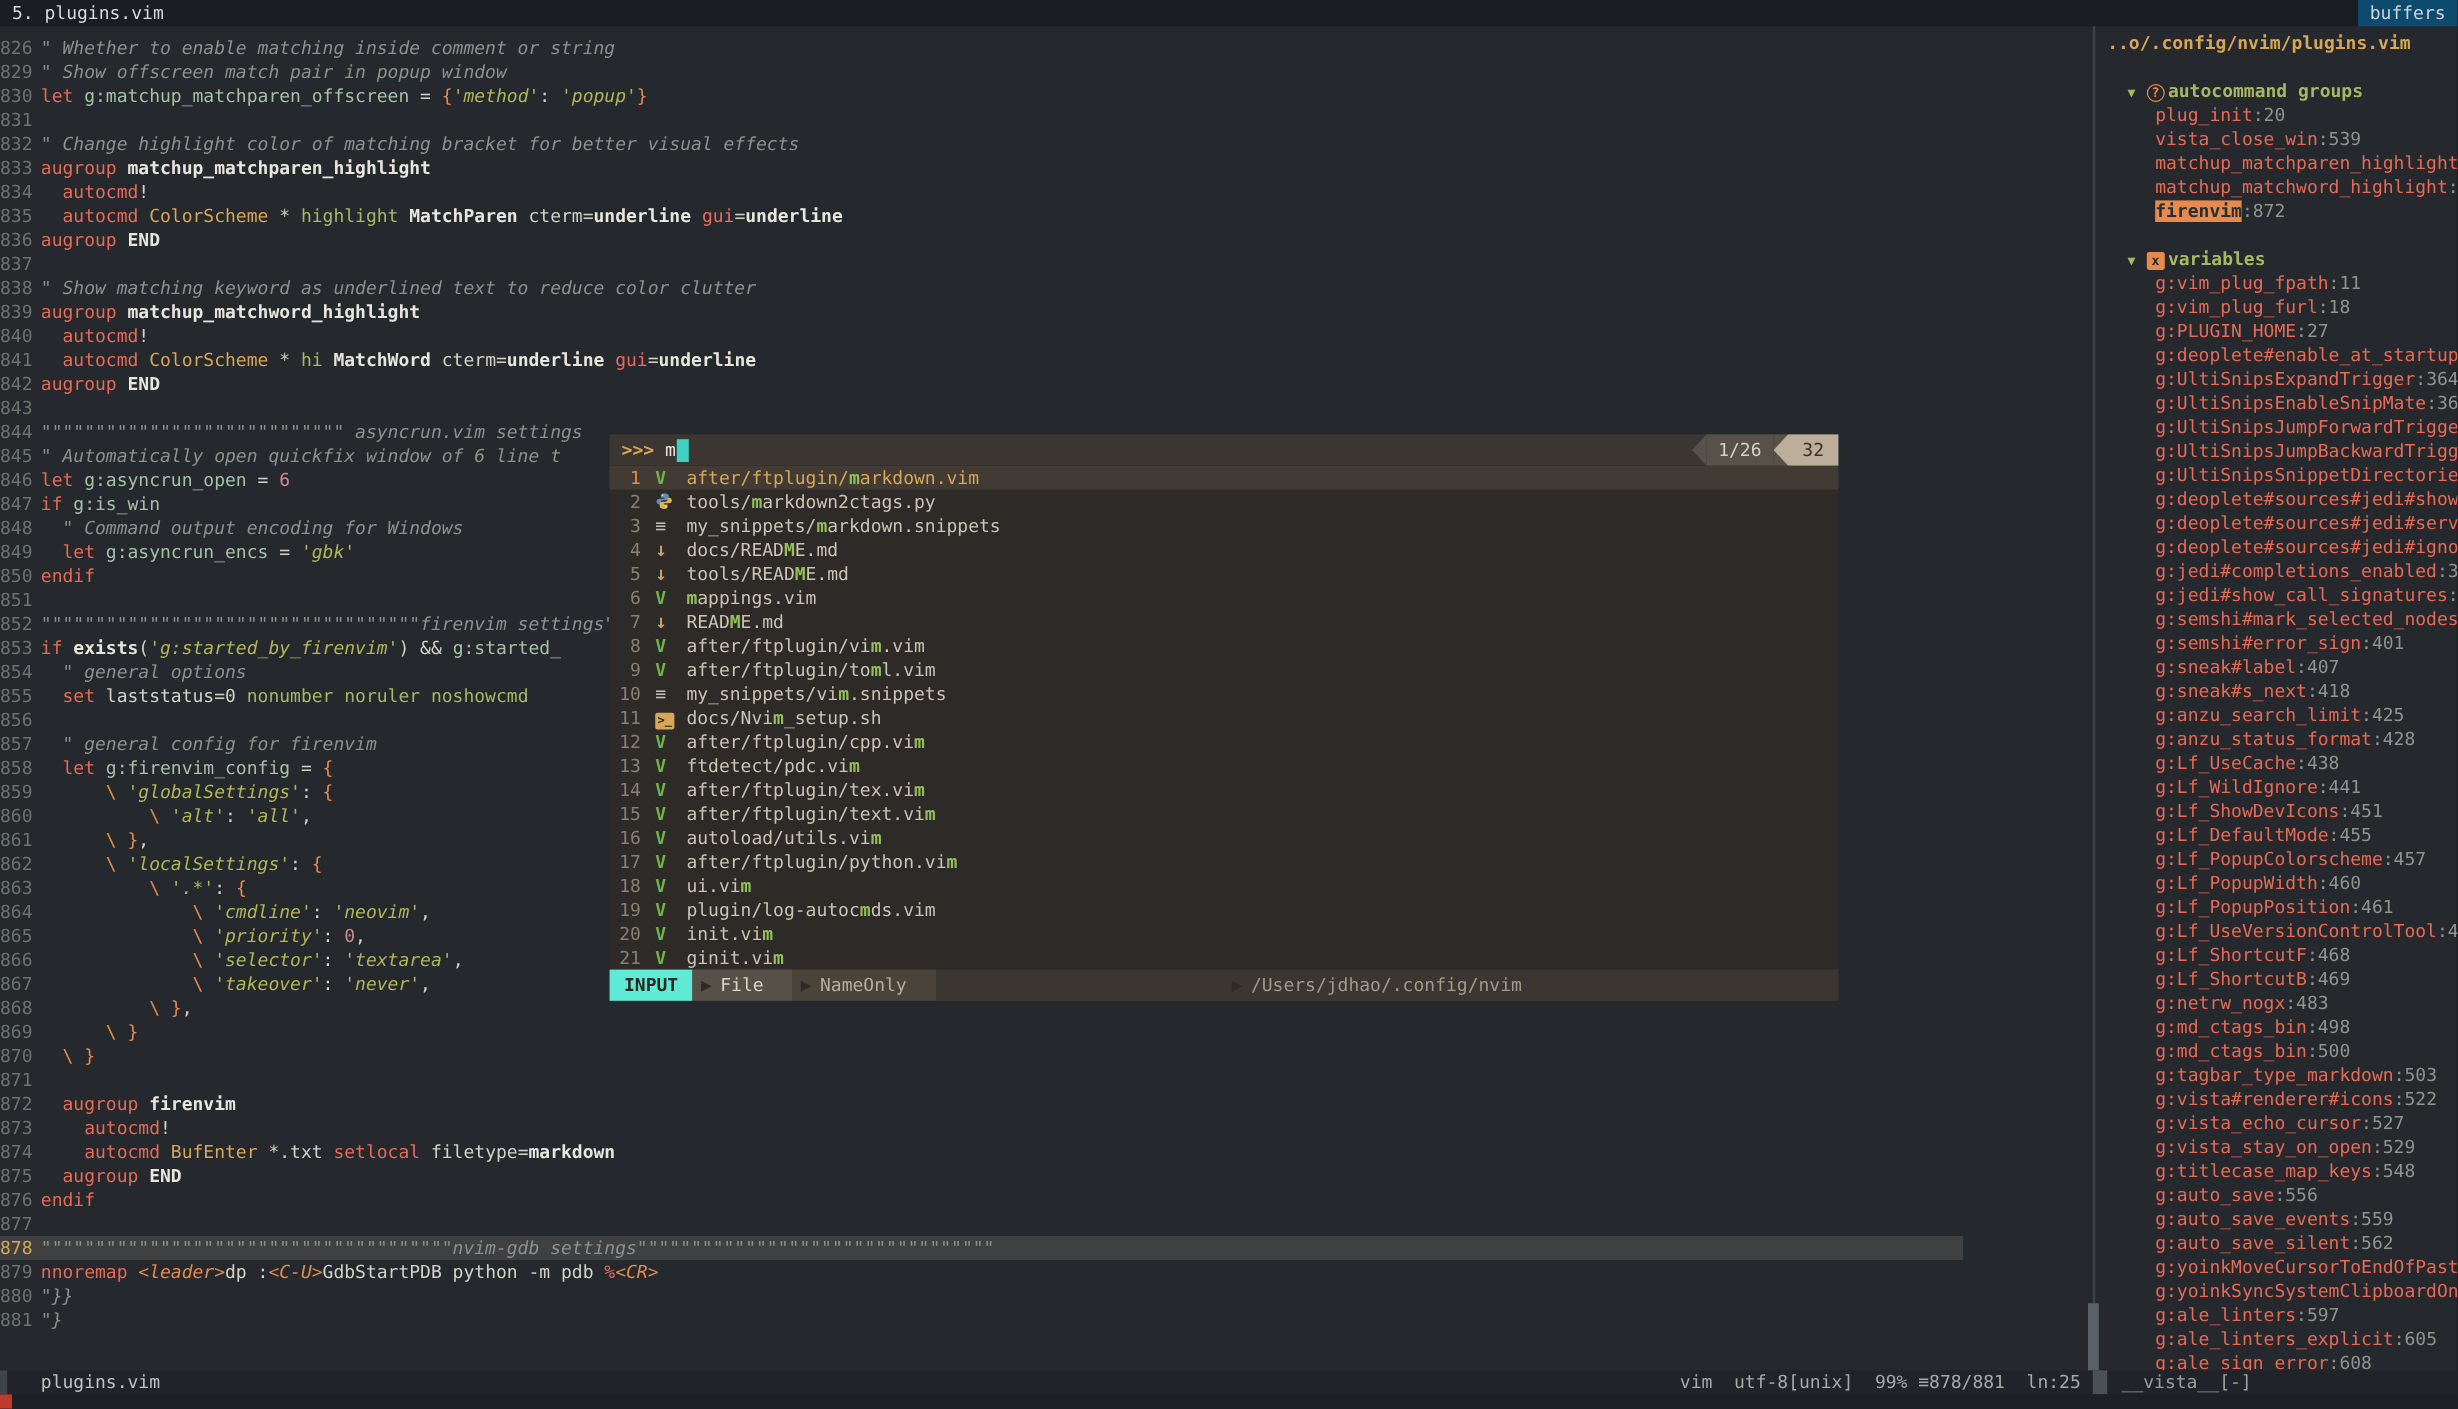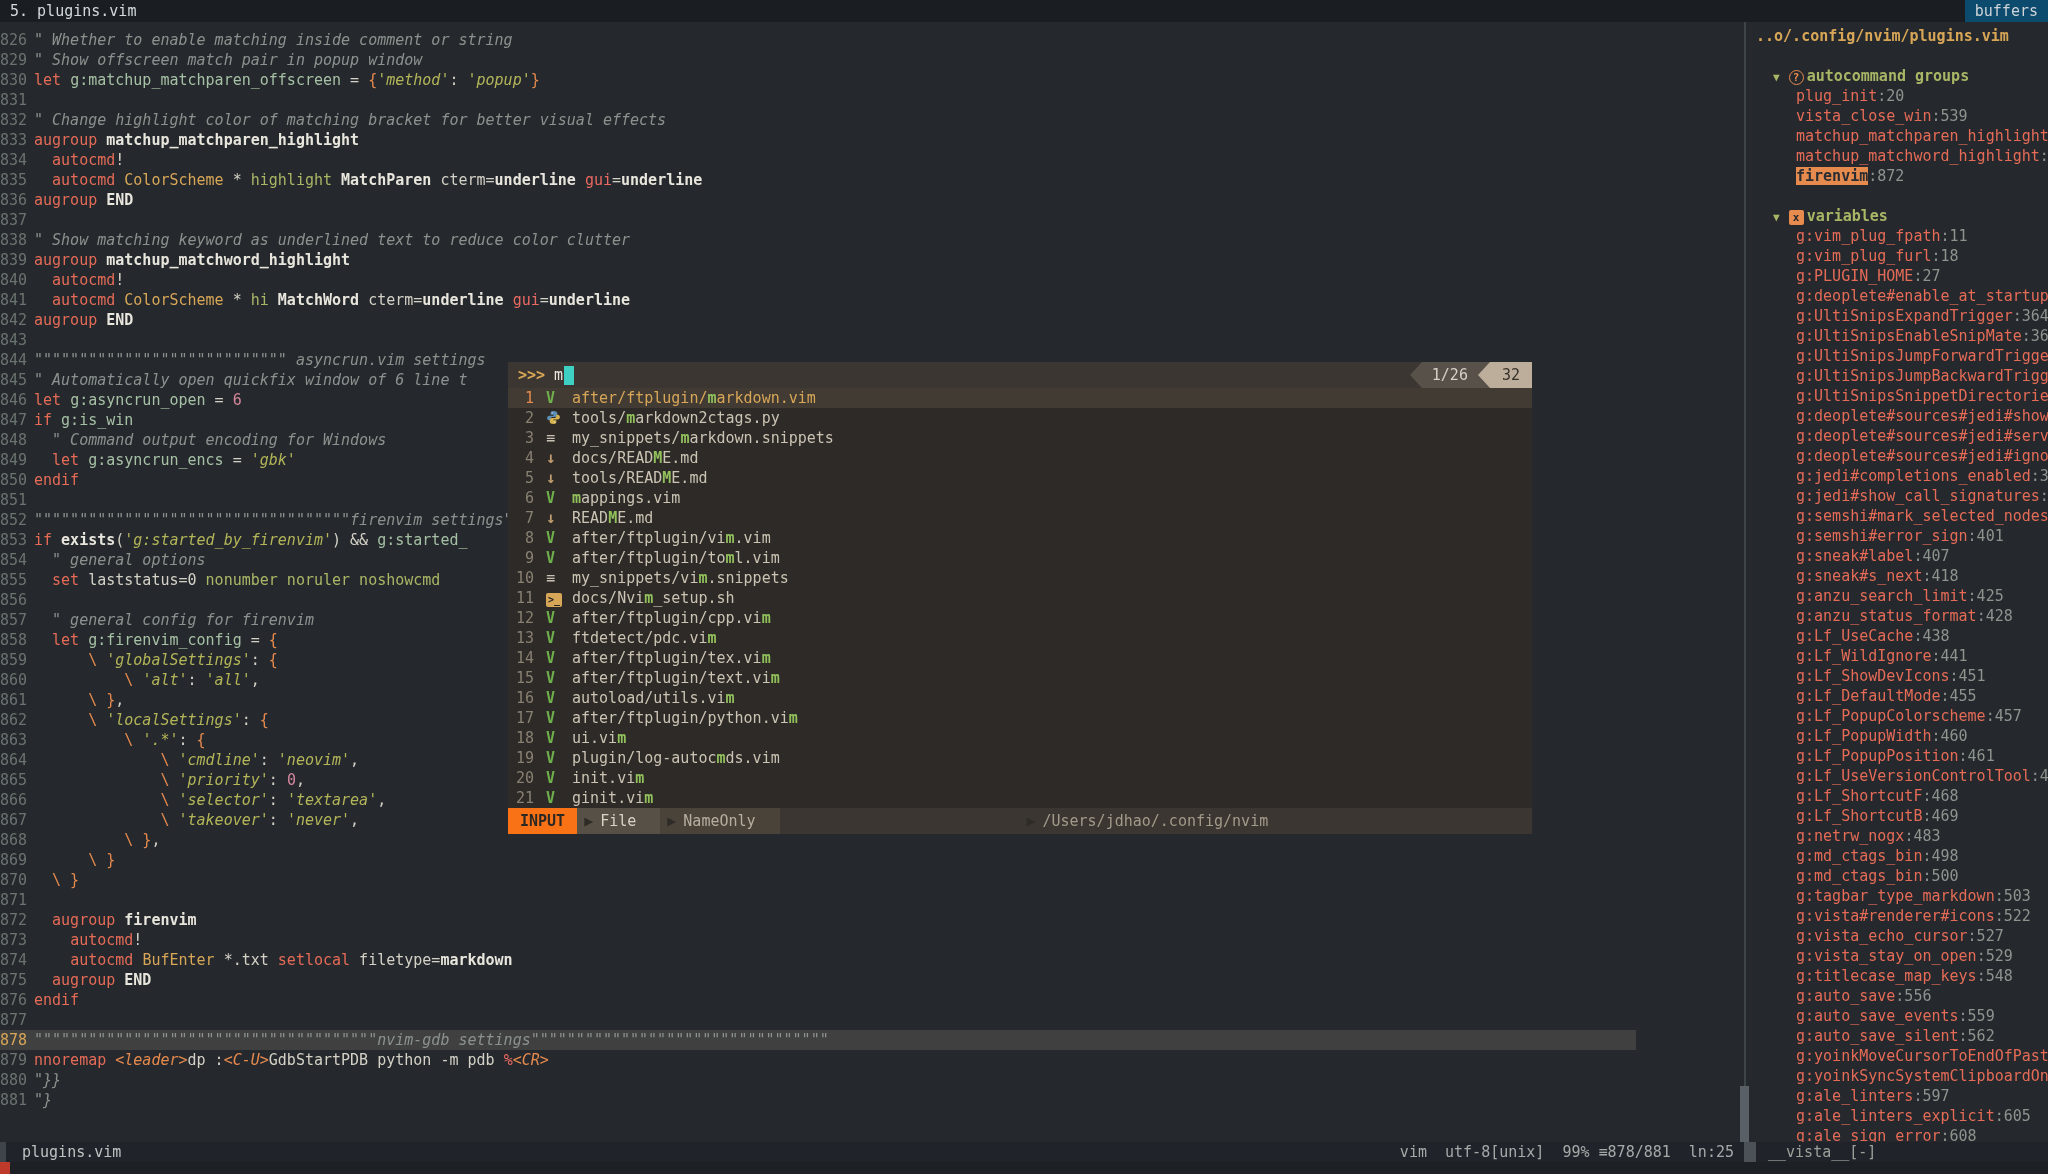--- a/index.html
+++ b/index.html
@@ -52,21 +52,21 @@
   .picon { flex:none; width:26px; text-align:left; }
   .ic-vim { color:#70b04c; font-weight:bold; }
   .ic-snip { color:#c9c2b4; }
   .ic-md { color:#c29c6d; font-weight:bold; font-size:16px; }
   .ic-sh { display:inline-block; background:#d8a657; color:#2a2622; font-size:10px; font-weight:bold;
            border-radius:2px; padding:0 2px; line-height:14px; height:14px; }
   .ptext { color:#cbc3b3; }
   .pitem.sel .ptext { color:#d8a657; }
   .pm { color:#92c15c; font-weight:bold; }
   .pstatus { height:26px; display:flex; align-items:stretch; background:#3b3631; }
-  .ps-mode { background:#f97316; color:#2c2823; font-weight:bold; padding:0 12px; line-height:26px; }
+  .ps-mode { background:#5eead4; color:#2c2823; font-weight:bold; padding:0 12px; line-height:26px; }
   .ps-seg { line-height:26px; padding-right:24px;text-align:center; }
   .ps-tri { color:#2e2a26; padding:0 7px; }
   .ps-file { background:#575047; color:#d9d3c6; }
   .ps-name { background:#494339; color:#b6ae9f; }
   .ps-path { background:#3b3631; color:#a29a8a; flex:1; }
   
   #vsep { position:absolute; left:1744px; top:22px; width:2px; height:1120px; background:#3d444a; }
   #vthumb { position:absolute; left:1740px; top:1086px; width:9px; height:62px; background:#596066; }
   #sidebar { position:absolute; left:1747px; top:22px; width:301px; height:1120px; overflow:hidden; padding-top:4px; }
   .v-row { height:20px; white-space:pre; overflow:hidden; }
@@ -78,21 +78,21 @@
   .v-x { display:inline-block; width:15px; height:15px; border-radius:2px; background:#e78a4e;
          color:#25292d; font-size:11px; line-height:15px; text-align:center; font-weight:bold; margin-right:3px; }
   .v-item { padding-left:49px; }
   .v-name { color:#e56b57; }
   .v-val { color:#8d948e; }
   .v-hl { background:#e78a4e; color:#2a2e32; font-weight:bold; }
   
   #statusline { position:absolute; left:0; top:1142px; width:2048px; height:20px; background:#20242a;
     display:flex; align-items:stretch; color:#a9b0ad; }
   .sl-block { flex:none; width:6px; background:#3e444a; }
-  .sl-left { padding-left:16px; line-height:20px; color:#bcc3c1; }
+  .sl-left { padding-left:28px; line-height:20px; color:#bcc3c1; }
   .sl-spacer { flex:1; }
   .sl-right { line-height:20px; white-space:pre; color:#a3aaa8; padding-right:10px; }
   .sl-sep { flex:none; width:12px; background:#4b5156; }
   .sl-vista { flex:none; width:292px; padding-left:12px; line-height:20px; color:#9aa19b; white-space:pre; }
   #cmdline { position:absolute; left:0; top:1162px; width:2048px; height:12px; background:#1d2125; }
   .cmd-cursor { position:absolute; left:0; top:0; width:10px; height:12px; background:#bf3a2b; }
 </style>
 </head>
 <body>
 

